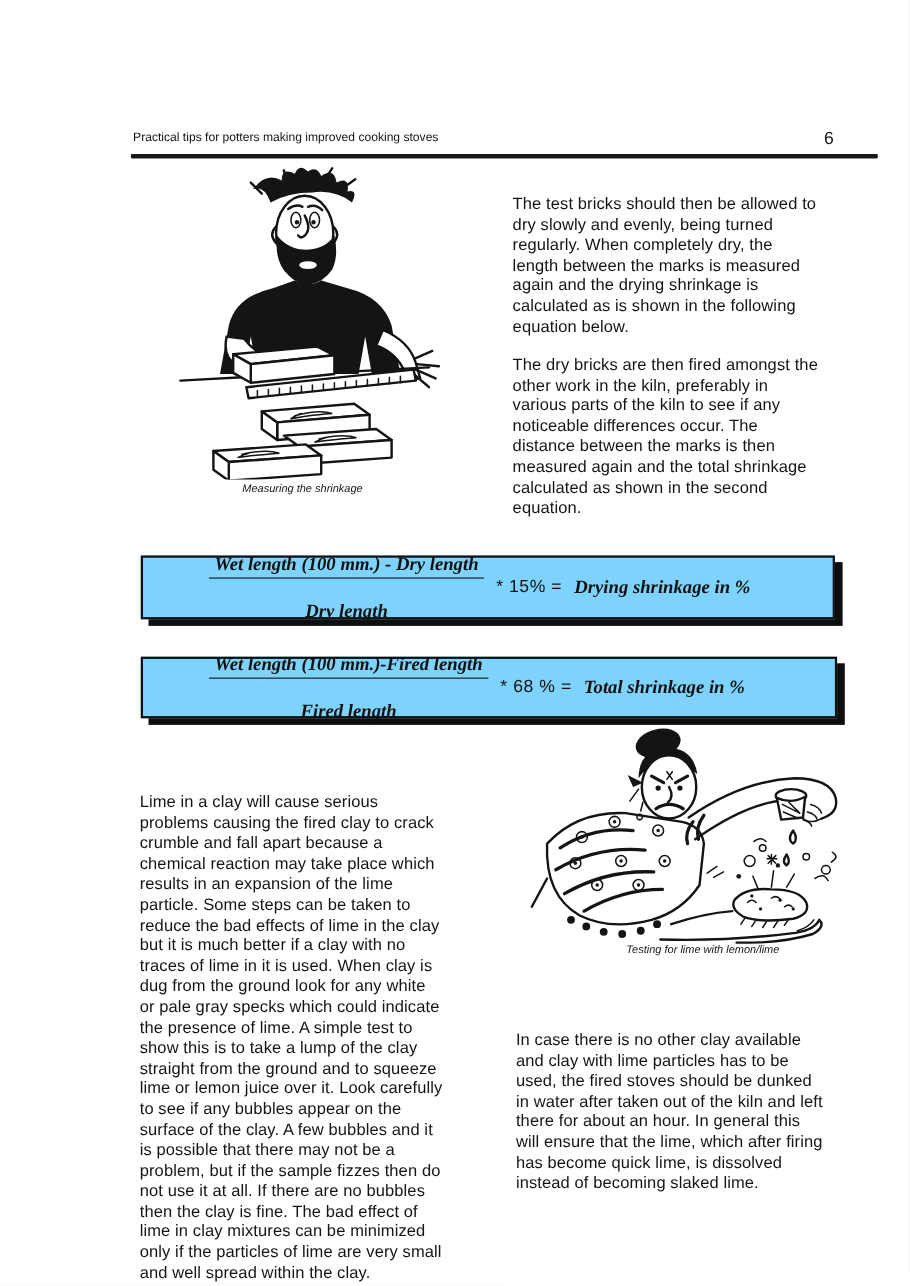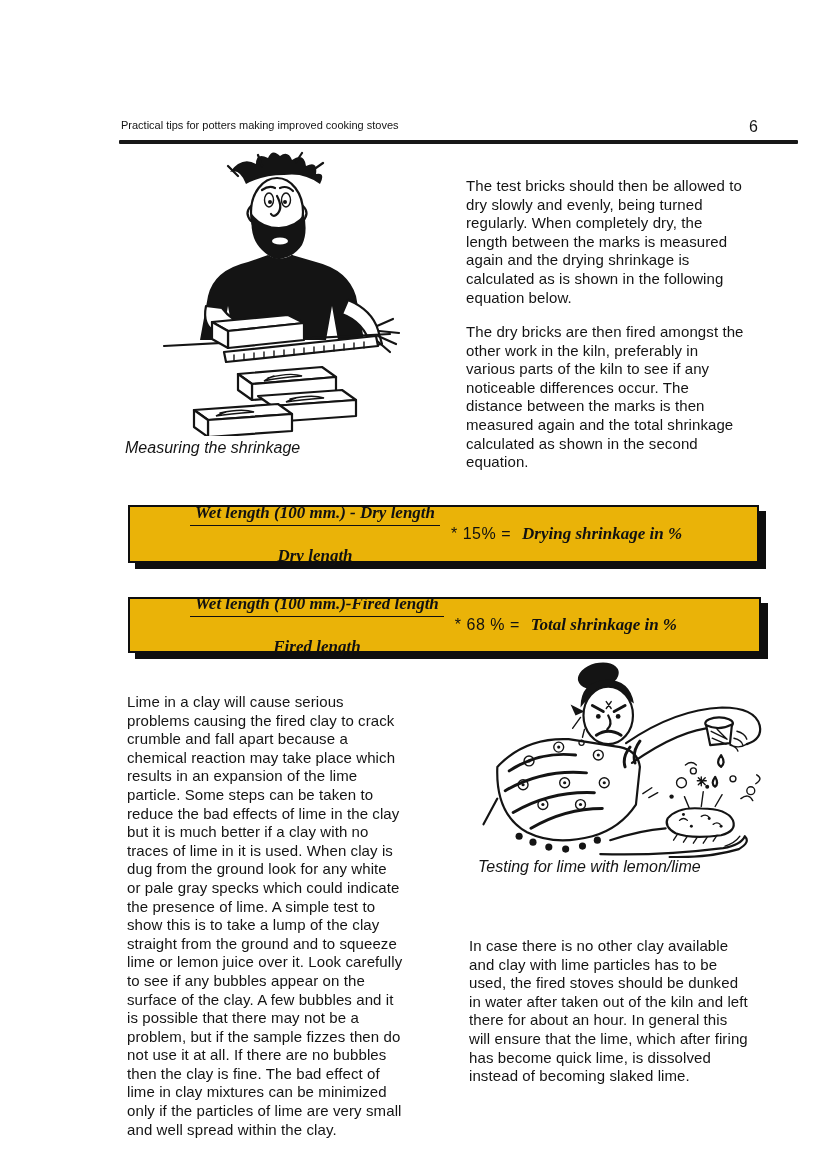--- a/index.html
+++ b/index.html
@@ -9,33 +9,33 @@
   }
   .hdr-title{position:absolute;left:121px;top:119px;font-size:11px;color:#141414;}
   .hdr-page{position:absolute;left:728px;top:118px;width:30px;text-align:right;font-size:16px;}
   .hdr-rule{position:absolute;left:119px;top:140px;width:679px;height:4px;background:#181818;border-radius:1px;}
   .para{
     position:absolute;font-size:15px;line-height:18.6px;white-space:pre-line;
     color:#141414;letter-spacing:.1px;
   }
   .p-drying{left:466px;top:177px;width:326px;}
   .p-firing{left:466px;top:323px;width:326px;}
-  .p-lime{left:127px;top:693px;width:340px;}
+  .p-lime{left:127px;top:721px;width:340px;}
   .p-noclay{left:469px;top:937px;width:340px;}
   .caption{
-    position:absolute;font-size:16px;font-style:italic;text-align:left;color:#141414;
+    position:absolute;font-size:10px;font-style:italic;text-align:center;color:#141414;
   }
   .cap-1{left:125px;top:439px;width:300px;}
   .cap-2{left:478px;top:858px;width:322px;}
   .fig{position:absolute;}
   .fig-1{left:150px;top:150px;width:260px;height:286px;}
   .fig-2{left:480px;top:660px;width:300px;height:198px;}
   .eq-box{
     position:absolute;display:flex;align-items:center;gap:11px;
-    border:2.5px solid #0e0e0e;background:#eab308;box-shadow:7px 6px 0 #0e0e0e;
+    border:2.5px solid #0e0e0e;background:#7dd3fc;box-shadow:7px 6px 0 #0e0e0e;
     padding-left:60px;box-sizing:border-box;
   }
   .eq-1{left:128px;top:505px;width:631px;height:58px;}
   .eq-2{left:128px;top:597px;width:633px;height:56px;}
   .fraction{
     display:inline-block;text-align:center;
     font-family:"Liberation Serif",serif;font-style:italic;font-weight:700;font-size:17px;color:#111;
   }
   .numerator{border-bottom:1.8px solid #111;padding:0 5px 2px 5px;}
   .denominator{padding-top:20px;}

